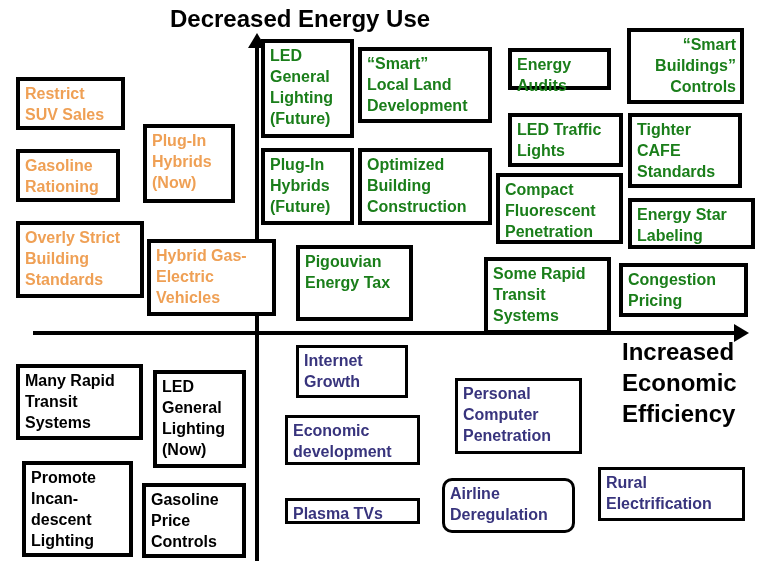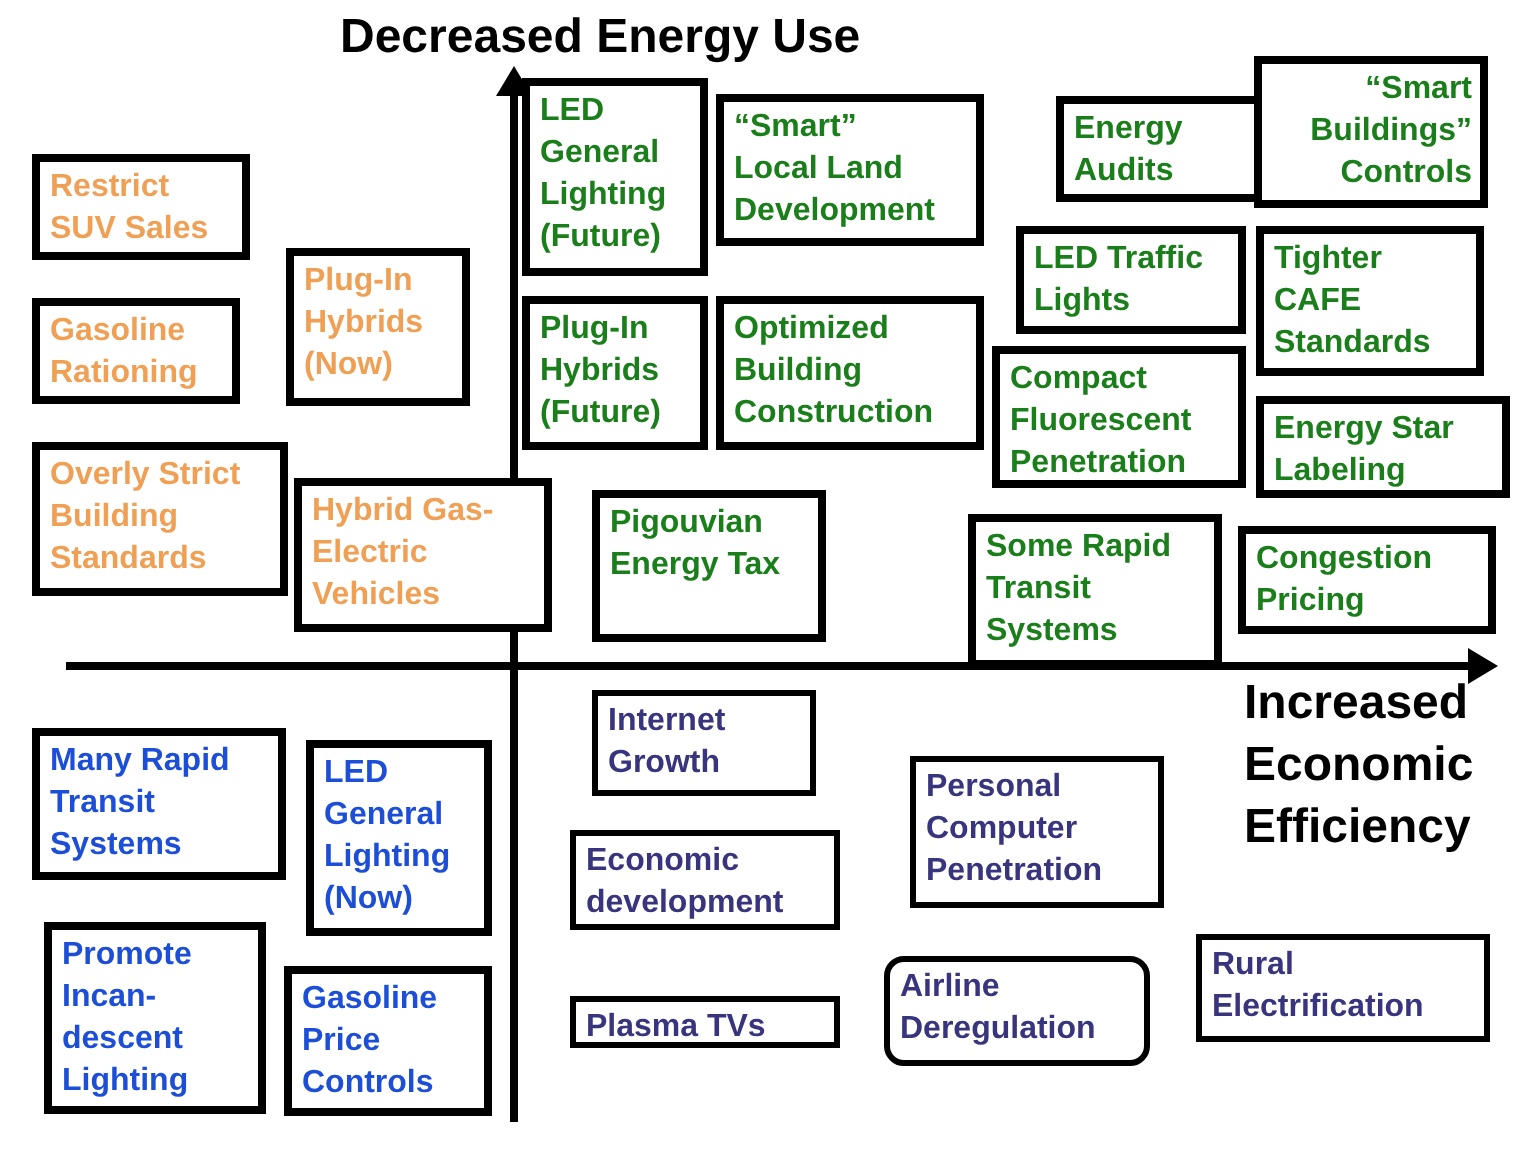--- a/index.html
+++ b/index.html
@@ -24,21 +24,21 @@
   .x-label{
     position:absolute;left:622px;top:336px;font-size:24px;line-height:31px;color:#000;
     white-space:pre-line;z-index:0;
   }
   .box{
     position:absolute;background:#ffffff;border:4px solid #000;box-sizing:border-box;
     padding:2px 4px 0 5px;font-size:16px;line-height:21px;white-space:pre-line;z-index:2;
   }
   .orange{color:#EFA055;}
   .green{color:#1A7E1A;}
-  .red{color:#1d4ed8;}
+  .red{color:#000000;}
   .blue{color:#38347D;border-width:3px;}
 </style>
 </head>
 <body>
 
 <div class="scene">
 
   <div class="slide-title">Decreased Energy Use</div>
 
   <div class="axis vaxis"></div>
@@ -72,21 +72,21 @@
 Local Land
 Development</div>
   <div class="box green" style="left:261px;top:148px;width:93px;height:77px;">Plug-In
 Hybrids
 (Future)</div>
   <div class="box green" style="left:358px;top:148px;width:134px;height:77px;">Optimized
 Building
 Construction</div>
   <div class="box green" style="left:296px;top:245px;width:117px;height:76px;">Pigouvian
 Energy Tax</div>
-  <div class="box green" style="left:528px;top:48px;width:103px;height:53px;">Energy
+  <div class="box green" style="left:508px;top:48px;width:103px;height:42px;">Energy
 Audits</div>
   <div class="box green" style="left:627px;top:28px;width:117px;height:76px;text-align:right;">“Smart
 Buildings”
 Controls</div>
   <div class="box green" style="left:508px;top:113px;width:115px;height:54px;">LED Traffic
 Lights</div>
   <div class="box green" style="left:628px;top:113px;width:114px;height:75px;">Tighter
 CAFE
 Standards</div>
   <div class="box green" style="left:496px;top:173px;width:127px;height:71px;">Compact

